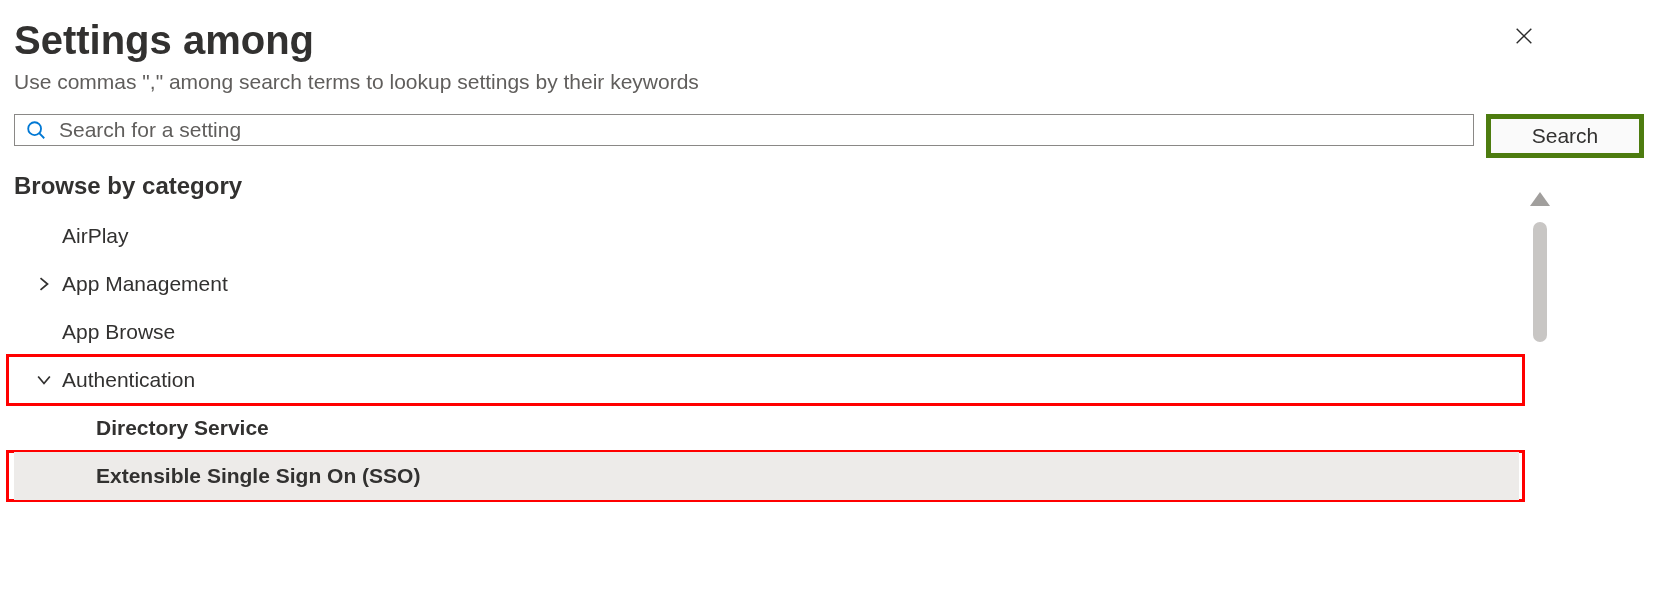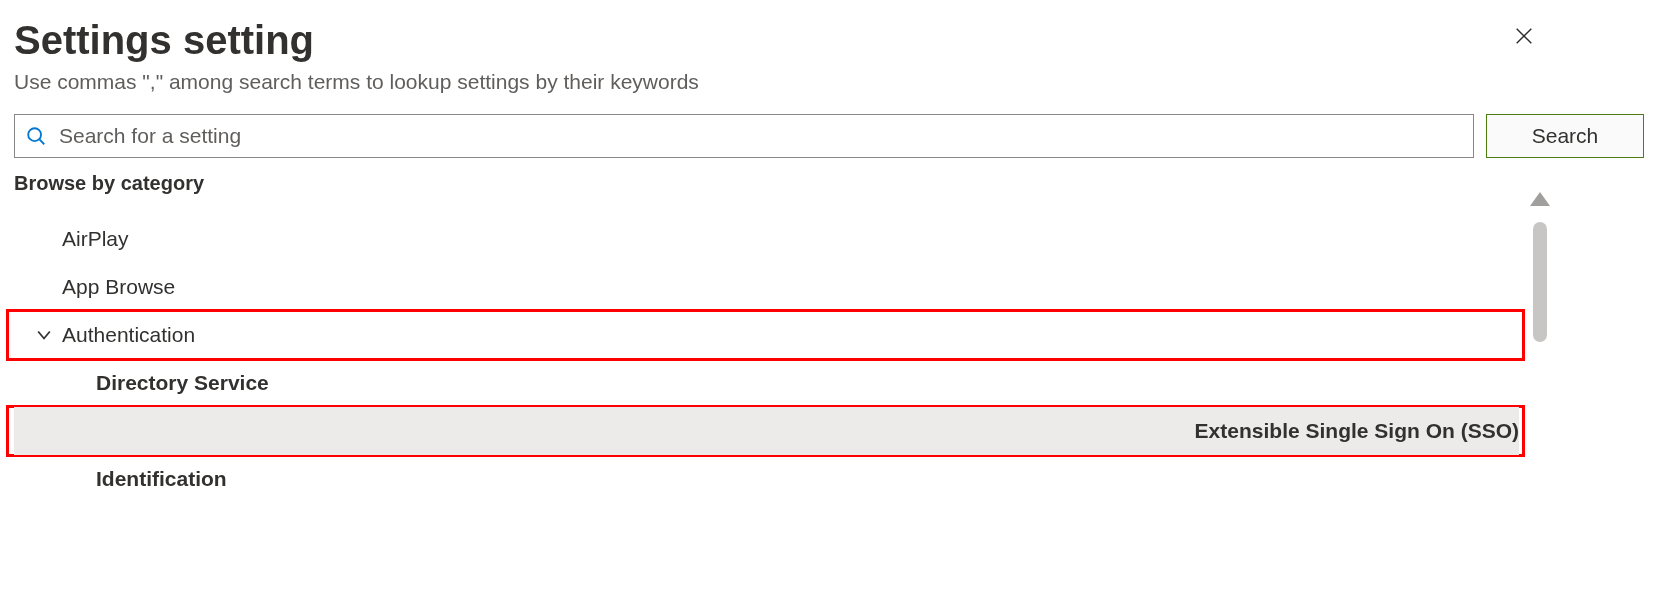--- a/index.html
+++ b/index.html
@@ -51,21 +51,21 @@
   .search-row {
     display: flex;
     gap: 12px;
     margin-bottom: 14px;
   }
   .search-box {
     flex: 1;
     display: flex;
     align-items: center;
     border: 1px solid #8a8886;
-    height: 44px;
+    height: 32px;
     padding: 0 10px;
     background: #fff;
   }
   .search-box .search-icon {
     color: #0078d4;
     margin-right: 12px;
     display: flex;
     align-items: center;
   }
   .search-box .search-icon svg {
@@ -79,34 +79,34 @@
     font-size: 21px;
     color: #323130;
     background: transparent;
   }
   .search-input::placeholder {
     color: #605e5c;
   }
   .search-button {
     width: 158px;
     height: 44px;
-    border: 1px solid #4d7c0f;
+    border: 5px solid #4d7c0f;
     background: #fafafa;
     font-size: 21px;
     color: #323130;
     cursor: pointer;
     display: flex;
     align-items: center;
     justify-content: center;
   }
   .browse-label {
-    font-size: 20px;
+    font-size: 24px;
     font-weight: 600;
     color: #323130;
-    margin-bottom: 20px;
+    margin-bottom: 12px;
   }
   .tree {
     position: relative;
     margin-right: 125px;
   }
   .tree-row {
     display: flex;
     align-items: center;
     height: 48px;
     font-size: 21px;
@@ -133,21 +133,20 @@
   }
   .tree-row.no-chevron .chevron {
     visibility: hidden;
   }
   .tree-row.level-1 {
     padding-left: 82px;
     font-weight: bold;
   }
   .tree-row.selected {
     background: #edebe9;
-    justify-content: flex-end;
   }
   
   .hl-box {
     position: absolute;
     border: 3px solid #ff0000;
     pointer-events: none;
     left: -8px;
     right: -6px;
     box-sizing: border-box;
   }
@@ -178,21 +177,21 @@
 <body>
 
 <div class="container">
   <div class="close-btn">
     <svg viewBox="0 0 24 24" fill="none" stroke="currentColor" stroke-width="1.5">
       <line x1="4" y1="4" x2="20" y2="20"></line>
       <line x1="20" y1="4" x2="4" y2="20"></line>
     </svg>
   </div>
 
-  <h1 class="title">Settings setting</h1>
+  <h1 class="title">Settings among</h1>
   <div class="subtitle">Use commas "," among search terms to lookup settings by their keywords</div>
 
   <div class="search-row">
     <div class="search-box">
       <span class="search-icon">
         <svg viewBox="0 0 24 24" fill="none" stroke="currentColor" stroke-width="2">
           <circle cx="10.5" cy="10.5" r="7"></circle>
           <line x1="21" y1="21" x2="15.5" y2="15.5"></line>
         </svg>
       </span>
@@ -207,20 +206,28 @@
 
     <div class="tree-row level-0 no-chevron">
       <span class="chevron">
         <svg viewBox="0 0 12 12" fill="none" stroke="currentColor" stroke-width="1.5">
             <polyline points="3,1 9,6 3,11"></polyline>
           </svg>
       </span>
       <span class="label">AirPlay</span>
     </div>
 
+    <div class="tree-row level-0">
+      <span class="chevron">
+        <svg viewBox="0 0 12 12" fill="none" stroke="currentColor" stroke-width="1.5">
+            <polyline points="3,1 9,6 3,11"></polyline>
+          </svg>
+      </span>
+      <span class="label">App Management</span>
+    </div>
 
     <div class="tree-row level-0 no-chevron">
       <span class="chevron">
         <svg viewBox="0 0 12 12" fill="none" stroke="currentColor" stroke-width="1.5">
             <polyline points="3,1 9,6 3,11"></polyline>
           </svg>
       </span>
       <span class="label">App Browse</span>
     </div>
 
@@ -241,23 +248,20 @@
     </div>
 
     <div style="position:relative">
       <div class="hl-box" style="top:-2px;height:52px;"></div>
       <div class="tree-row level-1 selected">
         <span class="label">Extensible Single Sign On (SSO)</span>
       </div>
     </div>
 
 
-    <div class="tree-row level-1">
-      <span class="label">Identification</span>
-    </div>
 
   </div>
 </div>
 
 <div class="scroll-widgets">
   <div class="scroll-arrow"></div>
   <div class="scroll-thumb"></div>
 </div>
 
 </body></html>

